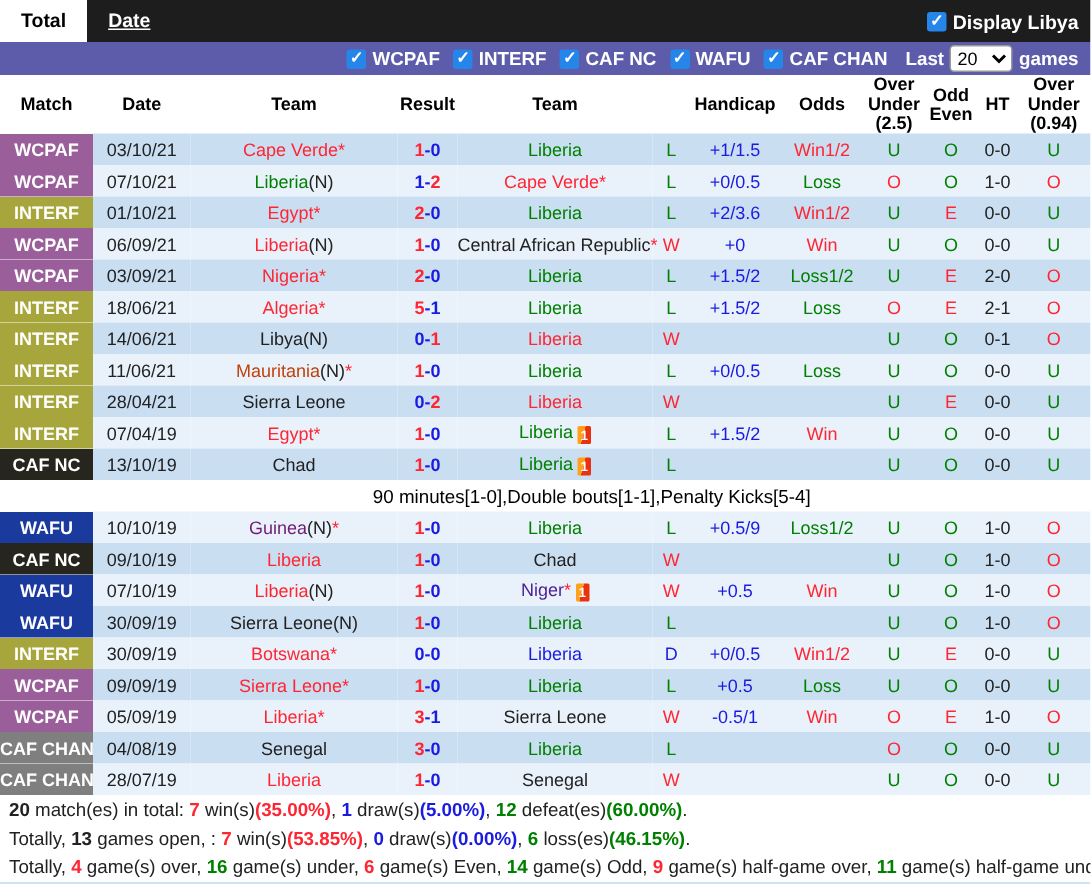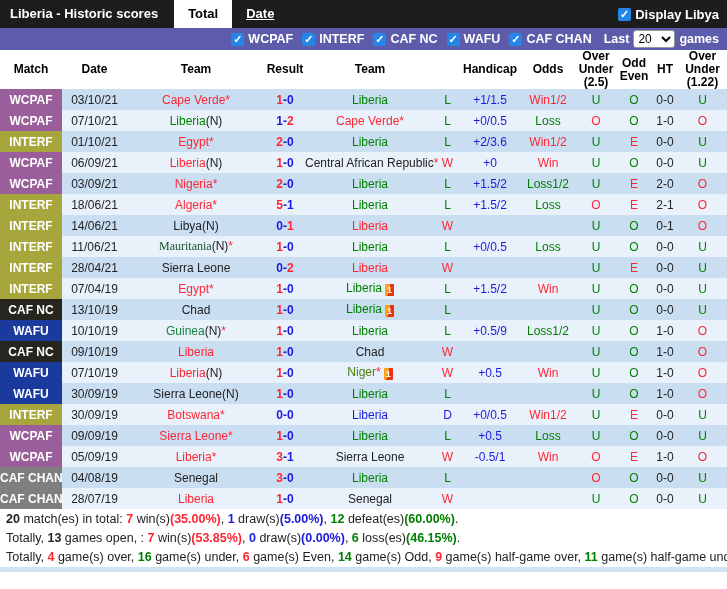--- a/index.html
+++ b/index.html
@@ -44,21 +44,20 @@
 
   
   .footer{background:#fff;padding:1px 0 0 6px;}
   .fline{font-size:12.5px;line-height:19px;white-space:nowrap;color:#222;}
   .strip{height:5px;background:#cfe3f5;}
 </style>
 </head>
 <body>
 
 <div class="titlebar">
-  <span class="title">Liberia - Historic scores</span>
   <span class="tab active">Total</span>
   <span class="tab inactive">Date</span>
   <span class="tb-spacer"></span>
   <span class="display-notes">
     <span class="checkbox">✓</span>
     <span>Display Libya</span>
   </span>
 </div>
 
 <div class="filterbar">
@@ -110,21 +109,21 @@
         <th>Date</th>
         <th>Team</th>
         <th class="th-result">Result</th>
         <th>Team</th>
         <th></th>
         <th>Handicap</th>
         <th>Odds</th>
         <th>Over Under (2.5)</th>
         <th>Odd Even</th>
         <th>HT</th>
-        <th>Over Under (1.22)</th>
+        <th>Over Under (0.94)</th>
       </tr>
     </thead>
   <tbody id="tbody">
       <tr class="dark">
         <td class="comp" style="background: rgb(154, 95, 154);">WCPAF</td>
         <td>03/10/21</td>
         <td><span style="color: rgb(255, 38, 51);">Cape Verde</span><span style="color: rgb(255, 38, 51);">*</span></td>
         <td class="score"><span style="color: rgb(255, 38, 51);">1</span><span style="color: rgb(26, 26, 224);">-</span><span style="color: rgb(26, 26, 224);">0</span></td>
         <td><span style="color: rgb(0, 128, 0);">Liberia</span></td>
         <td><span style="color: rgb(0, 128, 0);">L</span></td>
@@ -215,21 +214,21 @@
         <td></td>
         <td></td>
         <td><span style="color: rgb(0, 128, 0);">U</span></td>
         <td><span style="color: rgb(0, 128, 0);">O</span></td>
         <td>0-1</td>
         <td><span style="color: rgb(255, 38, 51);">O</span></td>
       </tr>
       <tr class="light">
         <td class="comp" style="background: rgb(166, 166, 60);">INTERF</td>
         <td>11/06/21</td>
-        <td><span style="color: #14532d; font-family: Liberation Serif, serif;">Mauritania</span><span style="color: rgb(34, 34, 34);">(N)</span><span style="color: rgb(255, 38, 51);">*</span></td>
+        <td><span style="color: #c2410c;">Mauritania</span><span style="color: rgb(34, 34, 34);">(N)</span><span style="color: rgb(255, 38, 51);">*</span></td>
         <td class="score"><span style="color: rgb(255, 38, 51);">1</span><span style="color: rgb(26, 26, 224);">-</span><span style="color: rgb(26, 26, 224);">0</span></td>
         <td><span style="color: rgb(0, 128, 0);">Liberia</span></td>
         <td><span style="color: rgb(0, 128, 0);">L</span></td>
         <td><span style="color: rgb(26, 26, 224);">+0/0.5</span></td>
         <td><span style="color: rgb(0, 128, 0);">Loss</span></td>
         <td><span style="color: rgb(0, 128, 0);">U</span></td>
         <td><span style="color: rgb(0, 128, 0);">O</span></td>
         <td>0-0</td>
         <td><span style="color: rgb(0, 128, 0);">U</span></td>
       </tr>
@@ -268,24 +267,27 @@
         <td class="score"><span style="color: rgb(255, 38, 51);">1</span><span style="color: rgb(26, 26, 224);">-</span><span style="color: rgb(26, 26, 224);">0</span></td>
         <td><span style="color: rgb(0, 128, 0);">Liberia</span><span class="card">1</span></td>
         <td><span style="color: rgb(0, 128, 0);">L</span></td>
         <td></td>
         <td></td>
         <td><span style="color: rgb(0, 128, 0);">U</span></td>
         <td><span style="color: rgb(0, 128, 0);">O</span></td>
         <td>0-0</td>
         <td><span style="color: rgb(0, 128, 0);">U</span></td>
       </tr>
+      <tr>
+        <td colspan="12" class="note-td">90 minutes[1-0],Double bouts[1-1],Penalty Kicks[5-4]</td>
+      </tr>
       <tr class="light">
         <td class="comp" style="background: rgb(26, 58, 158);">WAFU</td>
         <td>10/10/19</td>
-        <td><span style="color: #15803d;">Guinea</span><span style="color: rgb(34, 34, 34);">(N)</span><span style="color: rgb(255, 38, 51);">*</span></td>
+        <td><span style="color: #701a75;">Guinea</span><span style="color: rgb(34, 34, 34);">(N)</span><span style="color: rgb(255, 38, 51);">*</span></td>
         <td class="score"><span style="color: rgb(255, 38, 51);">1</span><span style="color: rgb(26, 26, 224);">-</span><span style="color: rgb(26, 26, 224);">0</span></td>
         <td><span style="color: rgb(0, 128, 0);">Liberia</span></td>
         <td><span style="color: rgb(0, 128, 0);">L</span></td>
         <td><span style="color: rgb(26, 26, 224);">+0.5/9</span></td>
         <td><span style="color: rgb(0, 128, 0);">Loss1/2</span></td>
         <td><span style="color: rgb(0, 128, 0);">U</span></td>
         <td><span style="color: rgb(0, 128, 0);">O</span></td>
         <td>1-0</td>
         <td><span style="color: rgb(255, 38, 51);">O</span></td>
       </tr>
@@ -301,21 +303,21 @@
         <td><span style="color: rgb(0, 128, 0);">U</span></td>
         <td><span style="color: rgb(0, 128, 0);">O</span></td>
         <td>1-0</td>
         <td><span style="color: rgb(255, 38, 51);">O</span></td>
       </tr>
       <tr class="light">
         <td class="comp" style="background: rgb(26, 58, 158);">WAFU</td>
         <td>07/10/19</td>
         <td><span style="color: rgb(255, 38, 51);">Liberia</span><span style="color: rgb(34, 34, 34);">(N)</span></td>
         <td class="score"><span style="color: rgb(255, 38, 51);">1</span><span style="color: rgb(26, 26, 224);">-</span><span style="color: rgb(26, 26, 224);">0</span></td>
-        <td><span style="color: #4d7c0f;">Niger</span><span style="color: rgb(255, 38, 51);">*</span><span class="card">1</span></td>
+        <td><span style="color: #4c1d95;">Niger</span><span style="color: rgb(255, 38, 51);">*</span><span class="card">1</span></td>
         <td><span style="color: rgb(255, 38, 51);">W</span></td>
         <td><span style="color: rgb(26, 26, 224);">+0.5</span></td>
         <td><span style="color: rgb(255, 38, 51);">Win</span></td>
         <td><span style="color: rgb(0, 128, 0);">U</span></td>
         <td><span style="color: rgb(0, 128, 0);">O</span></td>
         <td>1-0</td>
         <td><span style="color: rgb(255, 38, 51);">O</span></td>
       </tr>
       <tr class="dark">
         <td class="comp" style="background: rgb(26, 58, 158);">WAFU</td>

